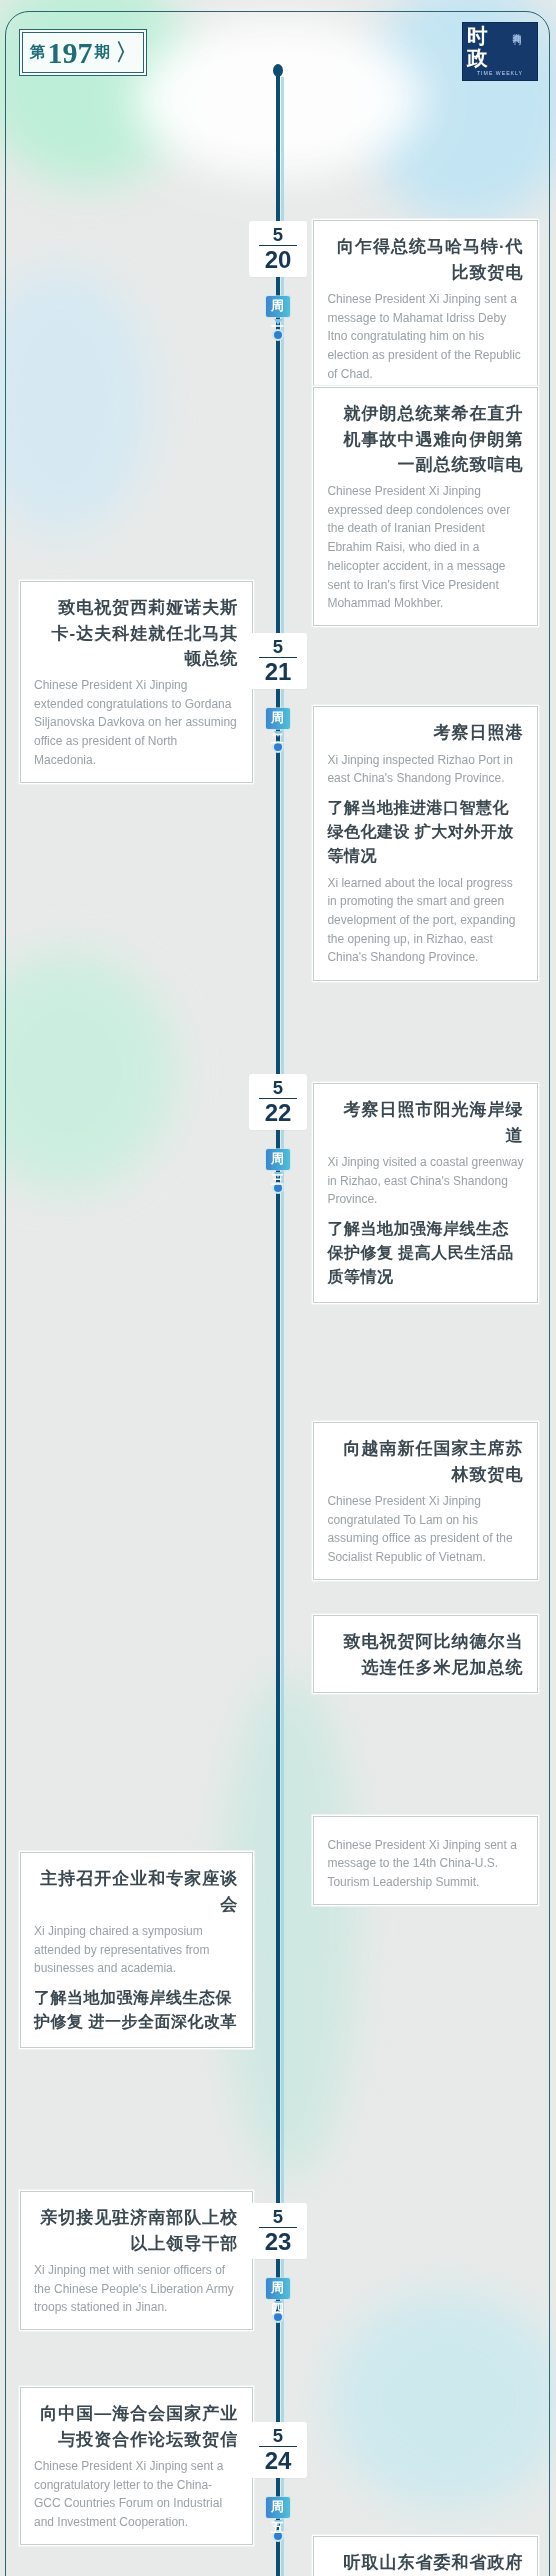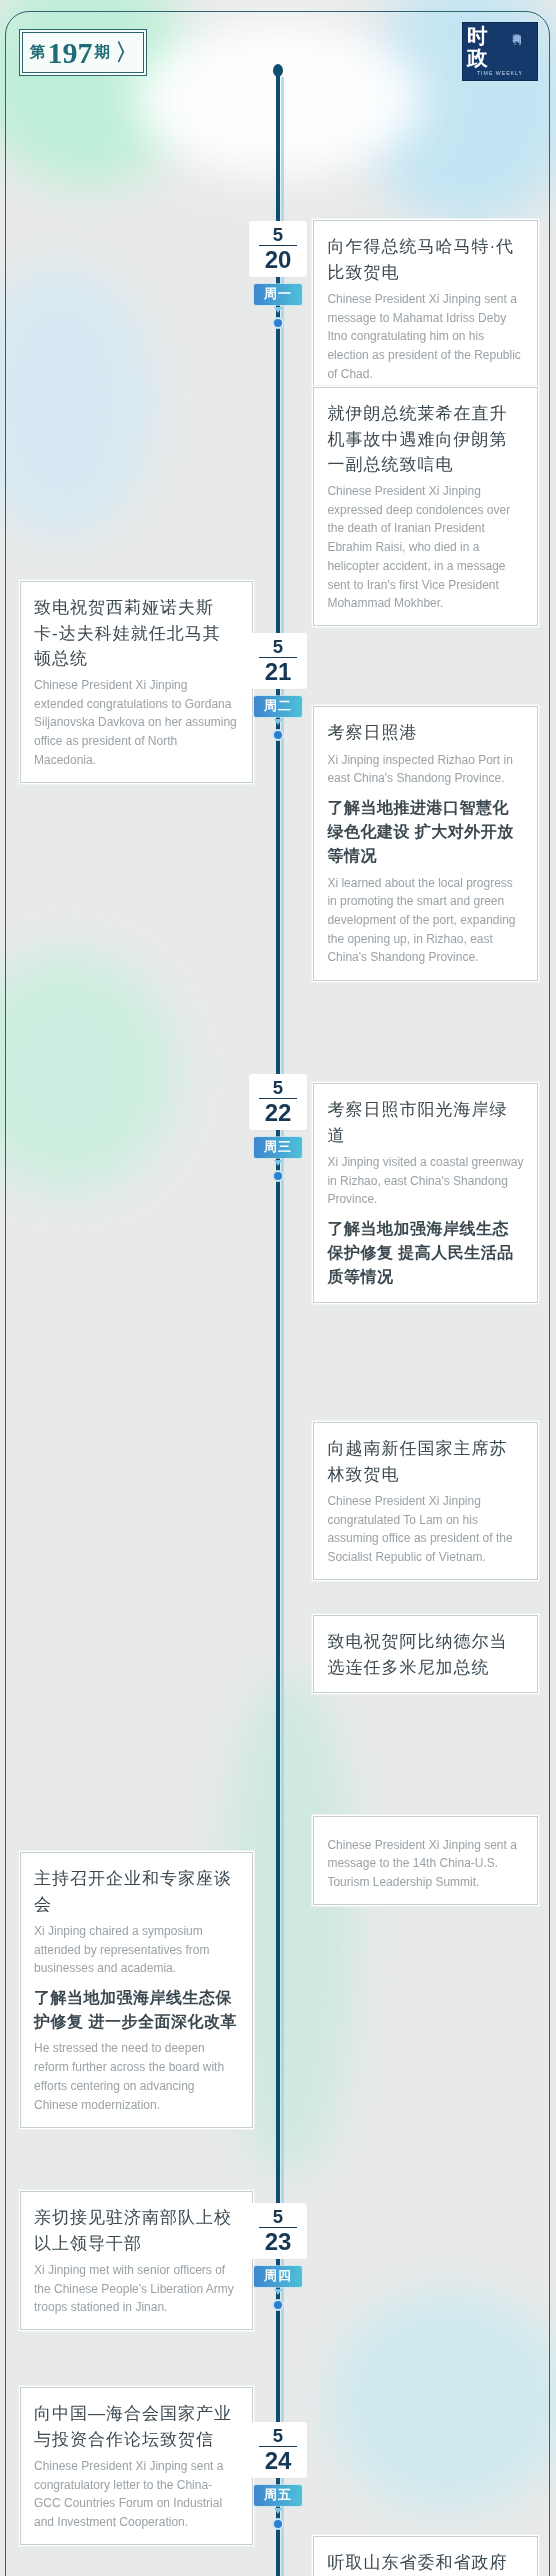--- a/index.html
+++ b/index.html
@@ -42,33 +42,33 @@
   
   .timeline-line{position:absolute;left:276px;top:70px;width:4.1px;height:3075px;background:#0e4d72;border-radius:2.6px;z-index:2;}
   .timeline-glow{position:absolute;left:281px;top:77px;width:2.6px;height:3065px;background:#9fd6e8;opacity:.85;z-index:2;}
   .timeline-cap{position:absolute;left:273px;top:64px;width:10.3px;height:13.4px;border-radius:50%;background:#0e4d72;z-index:2;}
   
   .date-marker{position:absolute;left:250px;width:56px;text-align:center;z-index:4;}
   .date-box{background:#fff;border-radius:2.1px;box-shadow:0 0 0 1px #fff,0 0.5px 1px rgba(90,110,115,.35);padding:2.6px 0 4.1px;color:#173855;}
   .date-month{font-size:18.5px;line-height:19.6px;font-weight:bold;}
   .date-divider{width:38px;margin:1px auto;border-top:1.5px solid #173855;}
   .date-day{font-size:24px;line-height:25px;font-weight:bold;}
-  .weekday-badge{margin:8px auto 0;width:48px;height:20.6px;border-radius:2.1px;
+  .weekday-badge{margin:20px auto 0;width:24px;height:20.6px;border-radius:2.1px;
     background:linear-gradient(90deg,#3d86cf,#4fc0d8);
     color:#fff;font-size:13px;line-height:20.6px;font-weight:bold;letter-spacing:1px;
     box-shadow:0 0 0 1px rgba(190,228,240,.6);}
   .pin-icon{width:0;height:0;margin:2.1px auto 0;border:4.6px solid transparent;border-top:6.7px solid #7ec3e8;}
   .node-icon{width:8.2px;height:8.2px;margin:0 auto;border-radius:50%;background:#2e7fd0;border:2.1px solid #cde7f5;}
   
   .card{position:absolute;background:#fff;border:0.5px solid #c5cfd0;
     box-shadow:0 0 0 1.5px #ffffff,0 0 0 2.1px #dde4e4;
     padding:13.4px 13.4px 12.4px;box-sizing:border-box;z-index:3;}
   .card.right{left:313px;width:225px;}
   .card.left{left:19.6px;width:233px;}
-  .zh-title{margin:0;font-size:17px;line-height:1.48;font-weight:normal;color:#3b4850;letter-spacing:1px;}
+  .zh-title{margin:0;font-size:17px;line-height:1.48;font-weight:bold;color:#3b4850;letter-spacing:1px;text-align:right;}
   .zh-sub{margin:8.2px 0 0;font-size:16px;line-height:1.5;font-weight:bold;color:#3b4850;letter-spacing:0.5px;}
   .en{margin:5.2px 0 0;font-size:12px;line-height:1.56;color:#9aa2a7;}
 </style>
 </head>
 <body>
 
 <div class="blob" style="left:-20.6px;top:-31px;width:216px;height:216px;background:#b9efd6;opacity:.9"></div>
 <div class="blob" style="left:361px;top:-20.6px;width:216px;height:247px;background:#bfe4f4;opacity:.9"></div>
 <div class="blob" style="left:134px;top:20.6px;width:289px;height:155px;background:#ffffff;opacity:.95"></div>
 <div class="blob" style="left:-31px;top:268px;width:185px;height:268px;background:#cfe9f6;opacity:.7"></div>
@@ -189,21 +189,20 @@
 </section>
 
 <section class="card right" style="top:1816px">
   <p class="en">Chinese President Xi Jinping sent a message to the 14th China-U.S. Tourism Leadership Summit.</p>
 </section>
 
 <section class="card left" style="top:1852px">
   <h2 class="zh-title">主持召开企业和专家座谈会</h2>
   <p class="en">Xi Jinping chaired a symposium attended by representatives from businesses and academia.</p>
   <h3 class="zh-sub">了解当地加强海岸线生态保护修复 进一步全面深化改革</h3>
-  <p class="en">He stressed the need to deepen reform further across the board with efforts centering on advancing Chinese modernization.</p>
 </section>
 
 <section class="card left" style="top:2191px">
   <h2 class="zh-title">亲切接见驻济南部队上校以上领导干部</h2>
   <p class="en">Xi Jinping met with senior officers of the Chinese People's Liberation Army troops stationed in Jinan.</p>
 </section>
 
 <section class="card left" style="top:2387px">
   <h2 class="zh-title">向中国—海合会国家产业与投资合作论坛致贺信</h2>
   <p class="en">Chinese President Xi Jinping sent a congratulatory letter to the China-GCC Countries Forum on Industrial and Investment Cooperation.</p>

